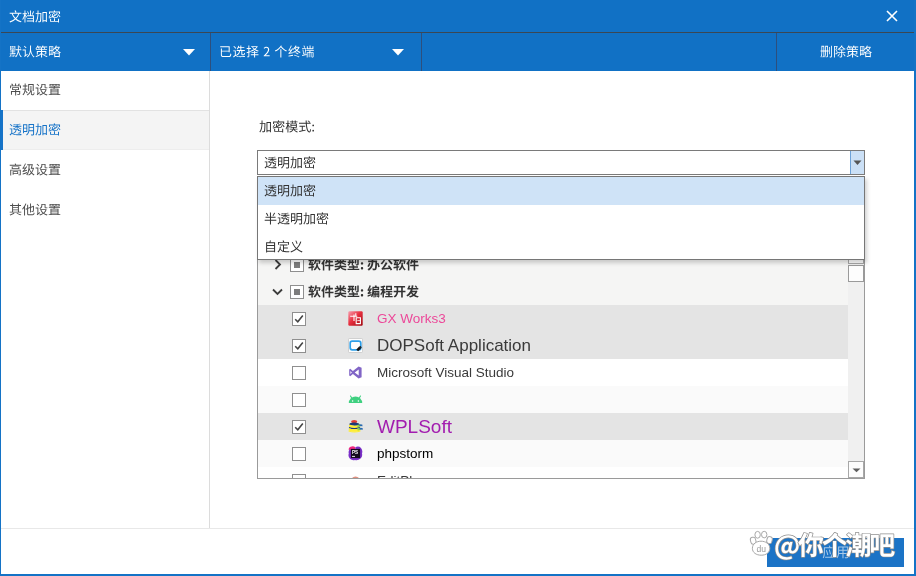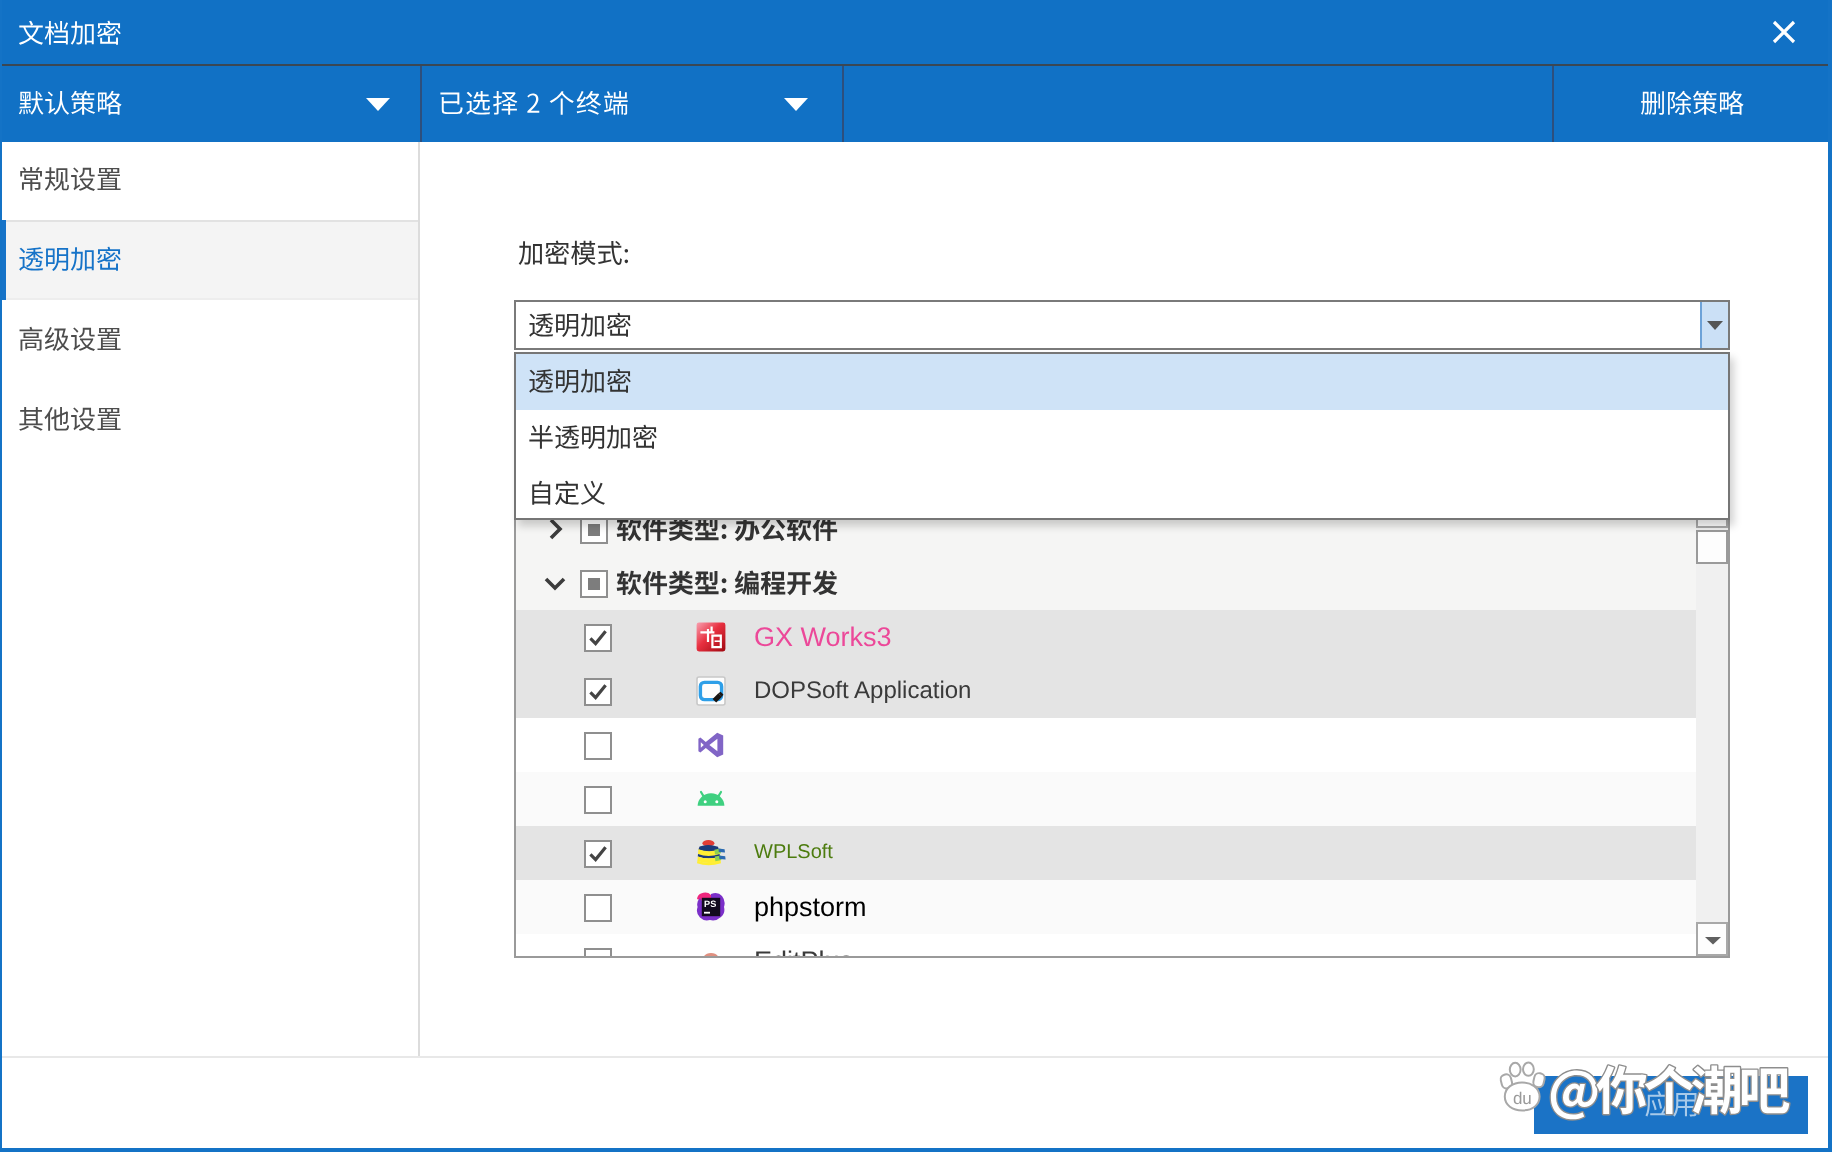--- a/index.html
+++ b/index.html
@@ -283,25 +283,26 @@
 <div class="abs" style="left:292px;top:338.5px;width:14px;height:14px;background:#fff;border:1px solid #8f8f8f"></div>
     <svg class="abs" style="left:294px;top:340.5px" width="10" height="10" viewBox="0 0 10 10">
       <path d="M1.2 5.2 L3.8 7.8 L8.8 1.6" stroke="#444" stroke-width="1.6" fill="none"></path>
     </svg>
 <svg class="abs" style="left:348px;top:338px" width="15" height="15" viewBox="0 0 15 15">
 <rect x="0.5" y="0.5" width="14" height="14" rx="1" fill="#fdfdfd" stroke="#c8c8c8" stroke-width="0.8"></rect>
 <rect x="2.2" y="3.2" width="10.6" height="8.6" rx="2" fill="none" stroke="#2e9fe8" stroke-width="1.7"></rect>
 <path d="M8.3 11.5 L11.2 8.6 L13 10.4 L10.1 13.3 Z" fill="#1a1512"></path>
 <path d="M11.2 8.6 L12.3 7.9 L13.7 9.3 L13 10.4 Z" fill="#1a1512"></path>
 </svg>
-<div class="abs" style="left:377px;top:332px;height:27px;line-height:27px;font-size:12px;color:#3a3a3a">DOPSoft Application</div>
+<div class="abs" style="left:377px;top:332px;height:27px;line-height:27px;font-size:17px;color:#3a3a3a">DOPSoft Application</div>
 <div class="abs" style="left:292px;top:365.5px;width:14px;height:14px;background:#fff;border:1px solid #8f8f8f"></div>
 <svg class="abs" style="left:348px;top:365px" width="15" height="15" viewBox="0 0 15 15">
 <path d="M10.6 1.4 L13.6 2.8 V12.2 L10.6 13.6 L4.9 9 L2.2 11.2 L1.2 10.6 V4.4 L2.2 3.8 L4.9 6 Z M2.4 6.1 V8.9 L3.9 7.5 Z M6.7 7.5 L10.7 10.6 V4.4 Z" fill="#8165c6" fill-rule="evenodd"></path>
 </svg>
+<div class="abs" style="left:377px;top:359px;height:27px;line-height:27px;font-size:13.5px;color:#3a3a3a">Microsoft Visual Studio</div>
 <div class="abs" style="left:292px;top:392.5px;width:14px;height:14px;background:#fff;border:1px solid #8f8f8f"></div>
 <svg class="abs" style="left:348px;top:392px" width="15" height="15" viewBox="0 0 15 15">
 <path d="M0.8 10.9 A6.7 6.3 0 0 1 14.2 10.9 Z" fill="#3fd080"></path>
 <path d="M3.9 6.3 L2.5 4 M11.1 6.3 L12.5 4" stroke="#3fd080" stroke-width="1.1" stroke-linecap="round"></path>
 <circle cx="4.6" cy="8.9" r="0.75" fill="#fff"></circle>
       <circle cx="10.4" cy="8.9" r="0.75" fill="#fff"></circle>
 </svg>
 <div class="abs" style="left:292px;top:419.5px;width:14px;height:14px;background:#fff;border:1px solid #8f8f8f"></div>
     <svg class="abs" style="left:294px;top:421.5px" width="10" height="10" viewBox="0 0 10 10">
       <path d="M1.2 5.2 L3.8 7.8 L8.8 1.6" stroke="#444" stroke-width="1.6" fill="none"></path>
@@ -310,21 +311,21 @@
 <ellipse cx="6.2" cy="2.6" rx="3" ry="1.6" fill="#e23c34"></ellipse>
 <path d="M1.8 4.2 Q6.2 2.6 11 4.4 L11.5 6 Q6.2 7.8 1.2 5.8 Z" fill="#1b3a7a"></path>
 <path d="M1.2 5.6 Q6.2 7.6 11.5 5.8 L11.8 8.2 Q6.2 10 1 8.1 Z" fill="#ffee33"></path>
 <path d="M9.2 5.9 L12.2 5.3 L12.5 7.6 L9.5 8.2 Z" fill="#8fd050"></path>
 <path d="M1 8 Q6.2 9.9 11.8 8 L12 9.3 Q6.2 11.2 0.9 9.3 Z" fill="#1b3a7a"></path>
 <path d="M0.9 9.2 Q6.2 11.1 12 9.2 L12.3 11.6 Q6.2 13.5 0.7 11.5 Z" fill="#ffee33"></path>
 <path d="M9.4 9.3 L12.4 8.7 L12.7 11 L9.7 11.6 Z" fill="#8fd050"></path>
 <path d="M0.7 11.4 Q6.2 13.3 12.3 11.4 L12.5 12.6 Q6.2 14.6 0.5 12.6 Z" fill="#ffee33"></path>
 <path d="M11.2 5.2 L14.3 5.6 L14.5 7.2 L11.4 7 Z M11.5 8.7 L14.6 9.1 L14.8 10.7 L11.7 10.5 Z" fill="#2a6ab0"></path>
 </svg>
-<div class="abs" style="left:377px;top:413px;height:27px;line-height:27px;font-size:10px;color:#4d7c0f">WPLSoft</div>
+<div class="abs" style="left:377px;top:413px;height:27px;line-height:27px;font-size:19px;color:#a21caf">WPLSoft</div>
 <div class="abs" style="left:292px;top:446.5px;width:14px;height:14px;background:#fff;border:1px solid #8f8f8f"></div>
 <svg class="abs" style="left:348px;top:446px" width="15" height="15" viewBox="0 0 15 15">
 <path d="M2.5 0.8 Q5.5 -0.5 7.5 1.5 L7.5 4 L3 4.5 L0.5 3.5 Q0.8 1.5 2.5 0.8 Z" fill="#f0267e"></path>
 <path d="M7.5 1 Q11 -0.3 13 2 Q15 4.5 14 7.5 Q14.8 10.5 12.5 12.5 Q10 14.8 7 14 Q4 14.8 2 12.8 Q-0.3 10.5 0.8 7.5 Q0 5 2 3 L4 6 L7.5 6.5 Z" fill="#7b2fc9"></path>
 <rect x="2.9" y="2.9" width="9.2" height="9.2" fill="#120a1e"></rect>
 <text x="4" y="7.6" font-family="Liberation Sans" font-size="4.6" font-weight="bold" fill="#fff">PS</text>
 <rect x="4" y="9.9" width="3" height="0.9" fill="#fff"></rect>
 </svg>
 <div class="abs" style="left:377px;top:440px;height:27px;line-height:27px;font-size:13.5px;color:#000000">phpstorm</div>
 <div class="abs" style="left:0px;top:0px;width:916px;height:477.5px;overflow:hidden;pointer-events:none">

